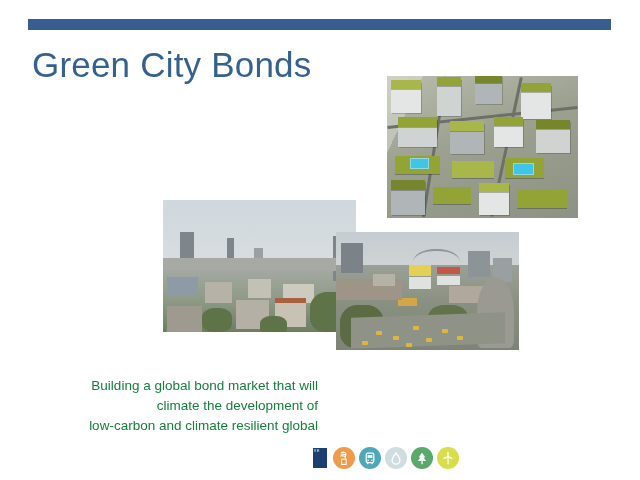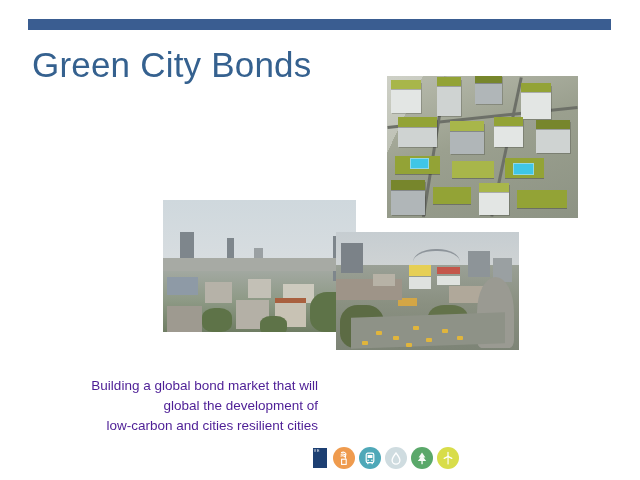--- a/index.html
+++ b/index.html
@@ -43,21 +43,21 @@
 
   
   .subtitle {
     position: absolute;
     left: 36px;
     top: 376px;
     width: 282px;
     text-align: right;
     font-size: 13.5px;
     line-height: 20px;
-    color: #4c1d95;
+    color: #15803d;
   }
   .subtitle div { display: block; }
 
   
   .photo {
     position: absolute;
     overflow: hidden;
     background: #b9c4cc;
   }
   .photo .sky {
@@ -327,22 +327,22 @@
     <div class="taxi" style="left:42%;top:80%;"></div>
     <div class="taxi" style="left:49%;top:90%;"></div>
     <div class="taxi" style="left:58%;top:82%;"></div>
     <div class="taxi" style="left:66%;top:88%;"></div>
     <div class="taxi" style="left:14%;top:92%;"></div>
     <div class="taxi" style="left:38%;top:94%;"></div>
   </div>
 
   <div class="subtitle">
     <div>Building a global bond market that will</div>
-    <div>global the development of</div>
-    <div>low-carbon and cities resilient cities</div>
+    <div>climate the development of</div>
+    <div>low-carbon and climate resilient global</div>
   </div>
 
   <div class="footer">
 
     <div class="logo-box">
       <span class="logo-sub">INITIATIVE</span>
     </div>
 
     <div class="icon-row">
 

